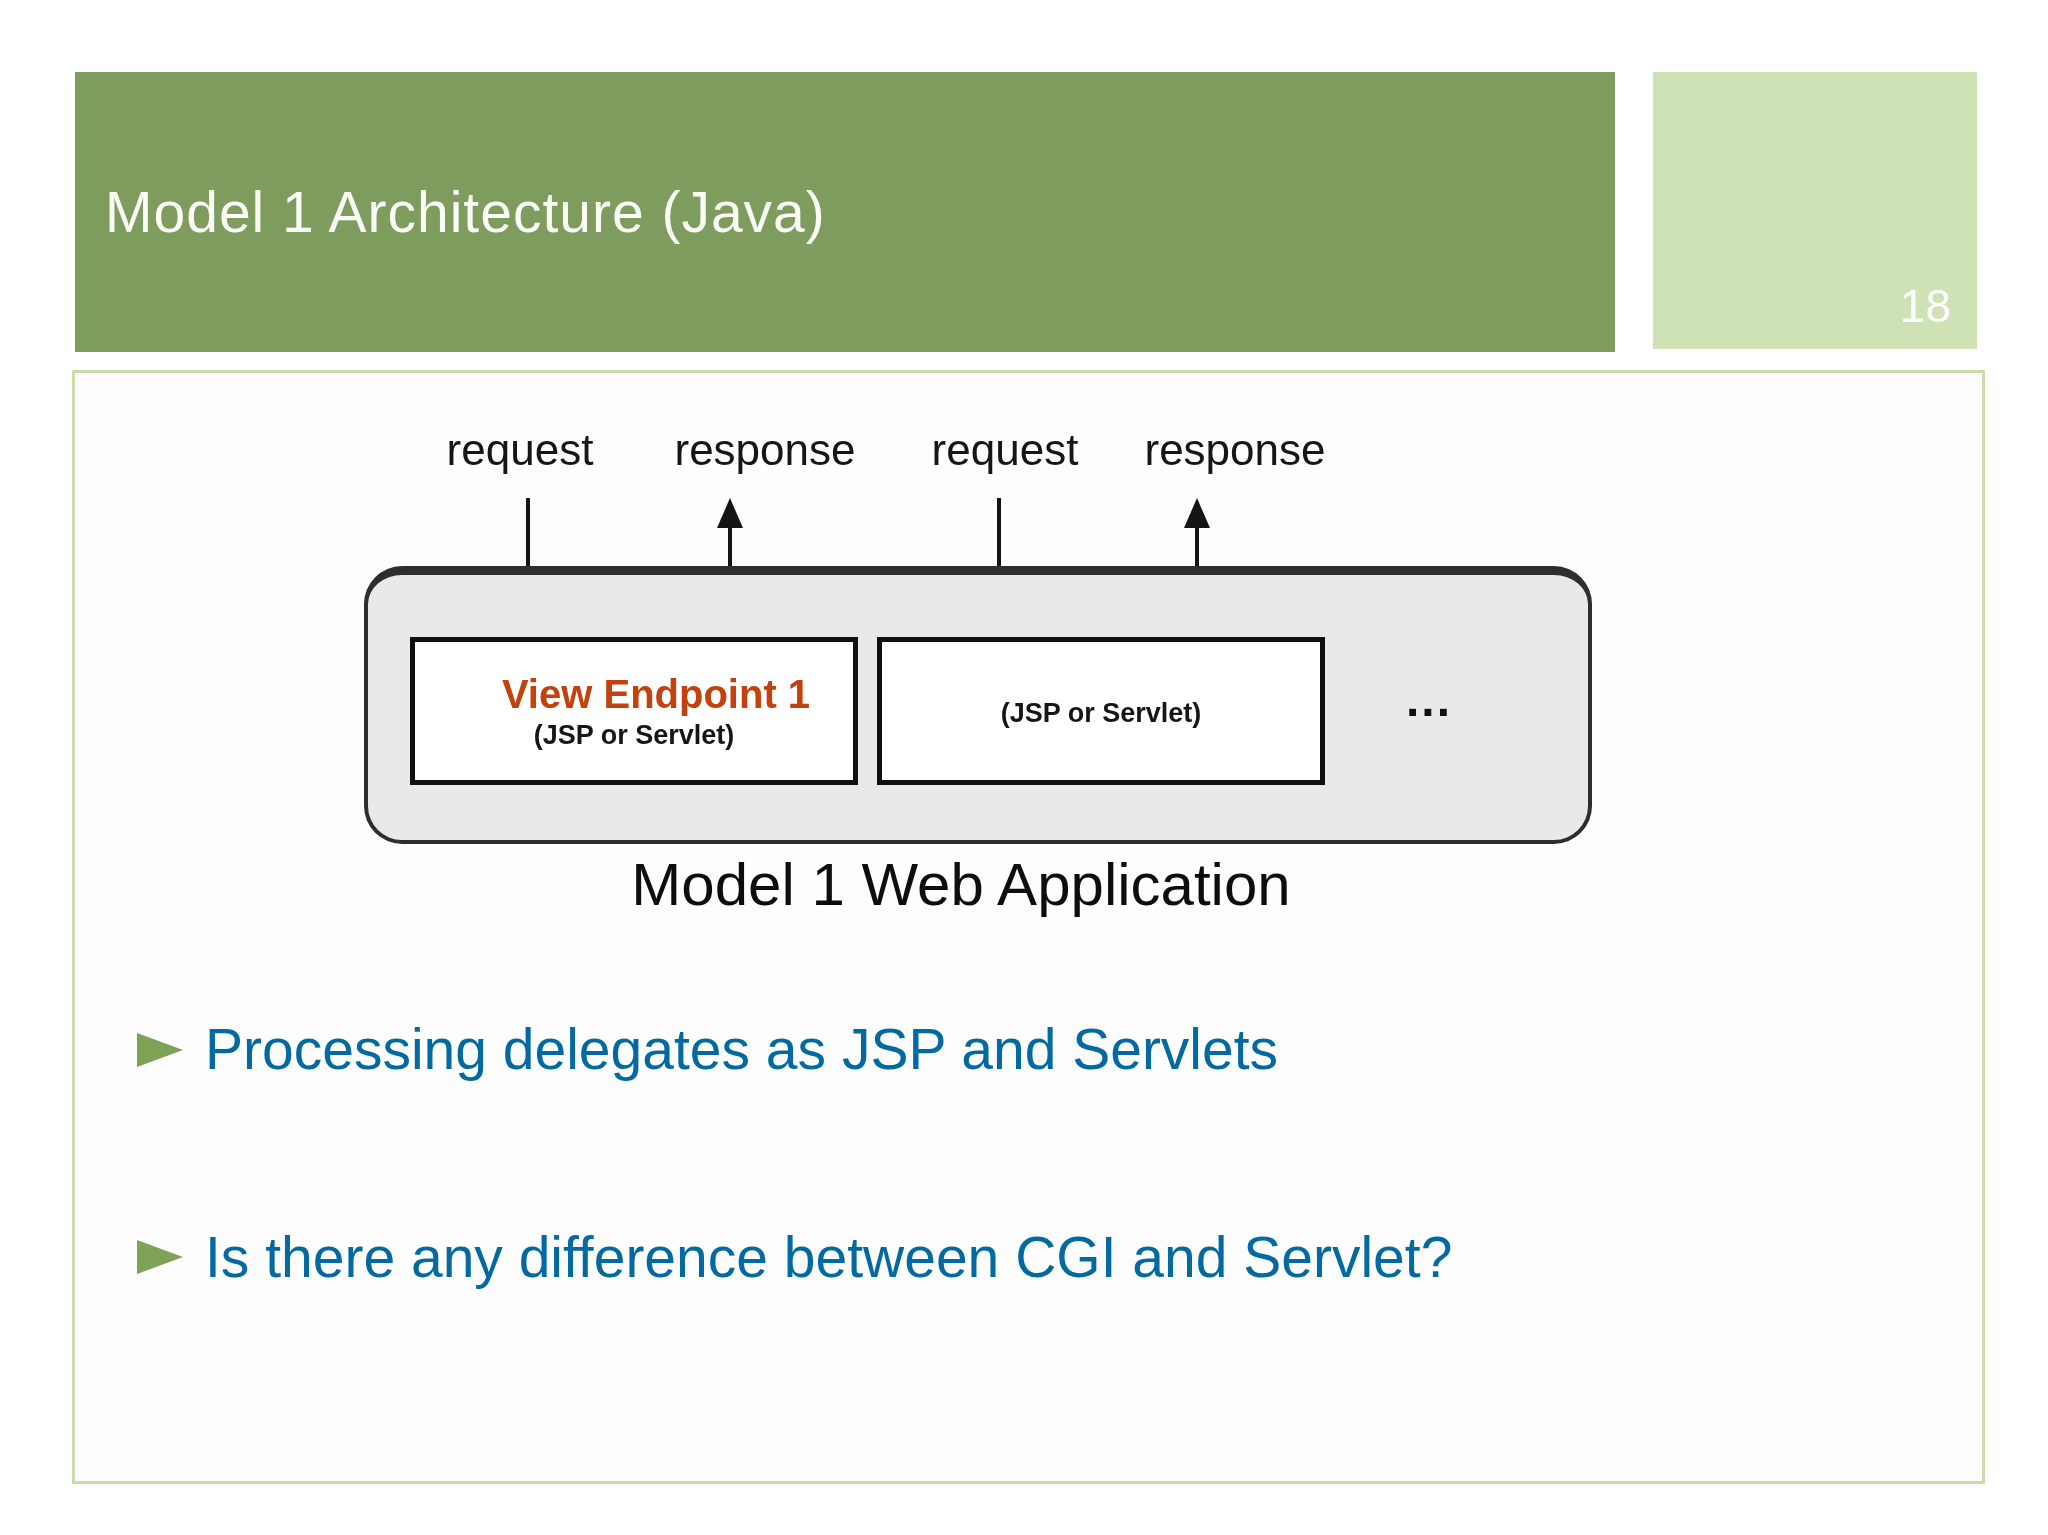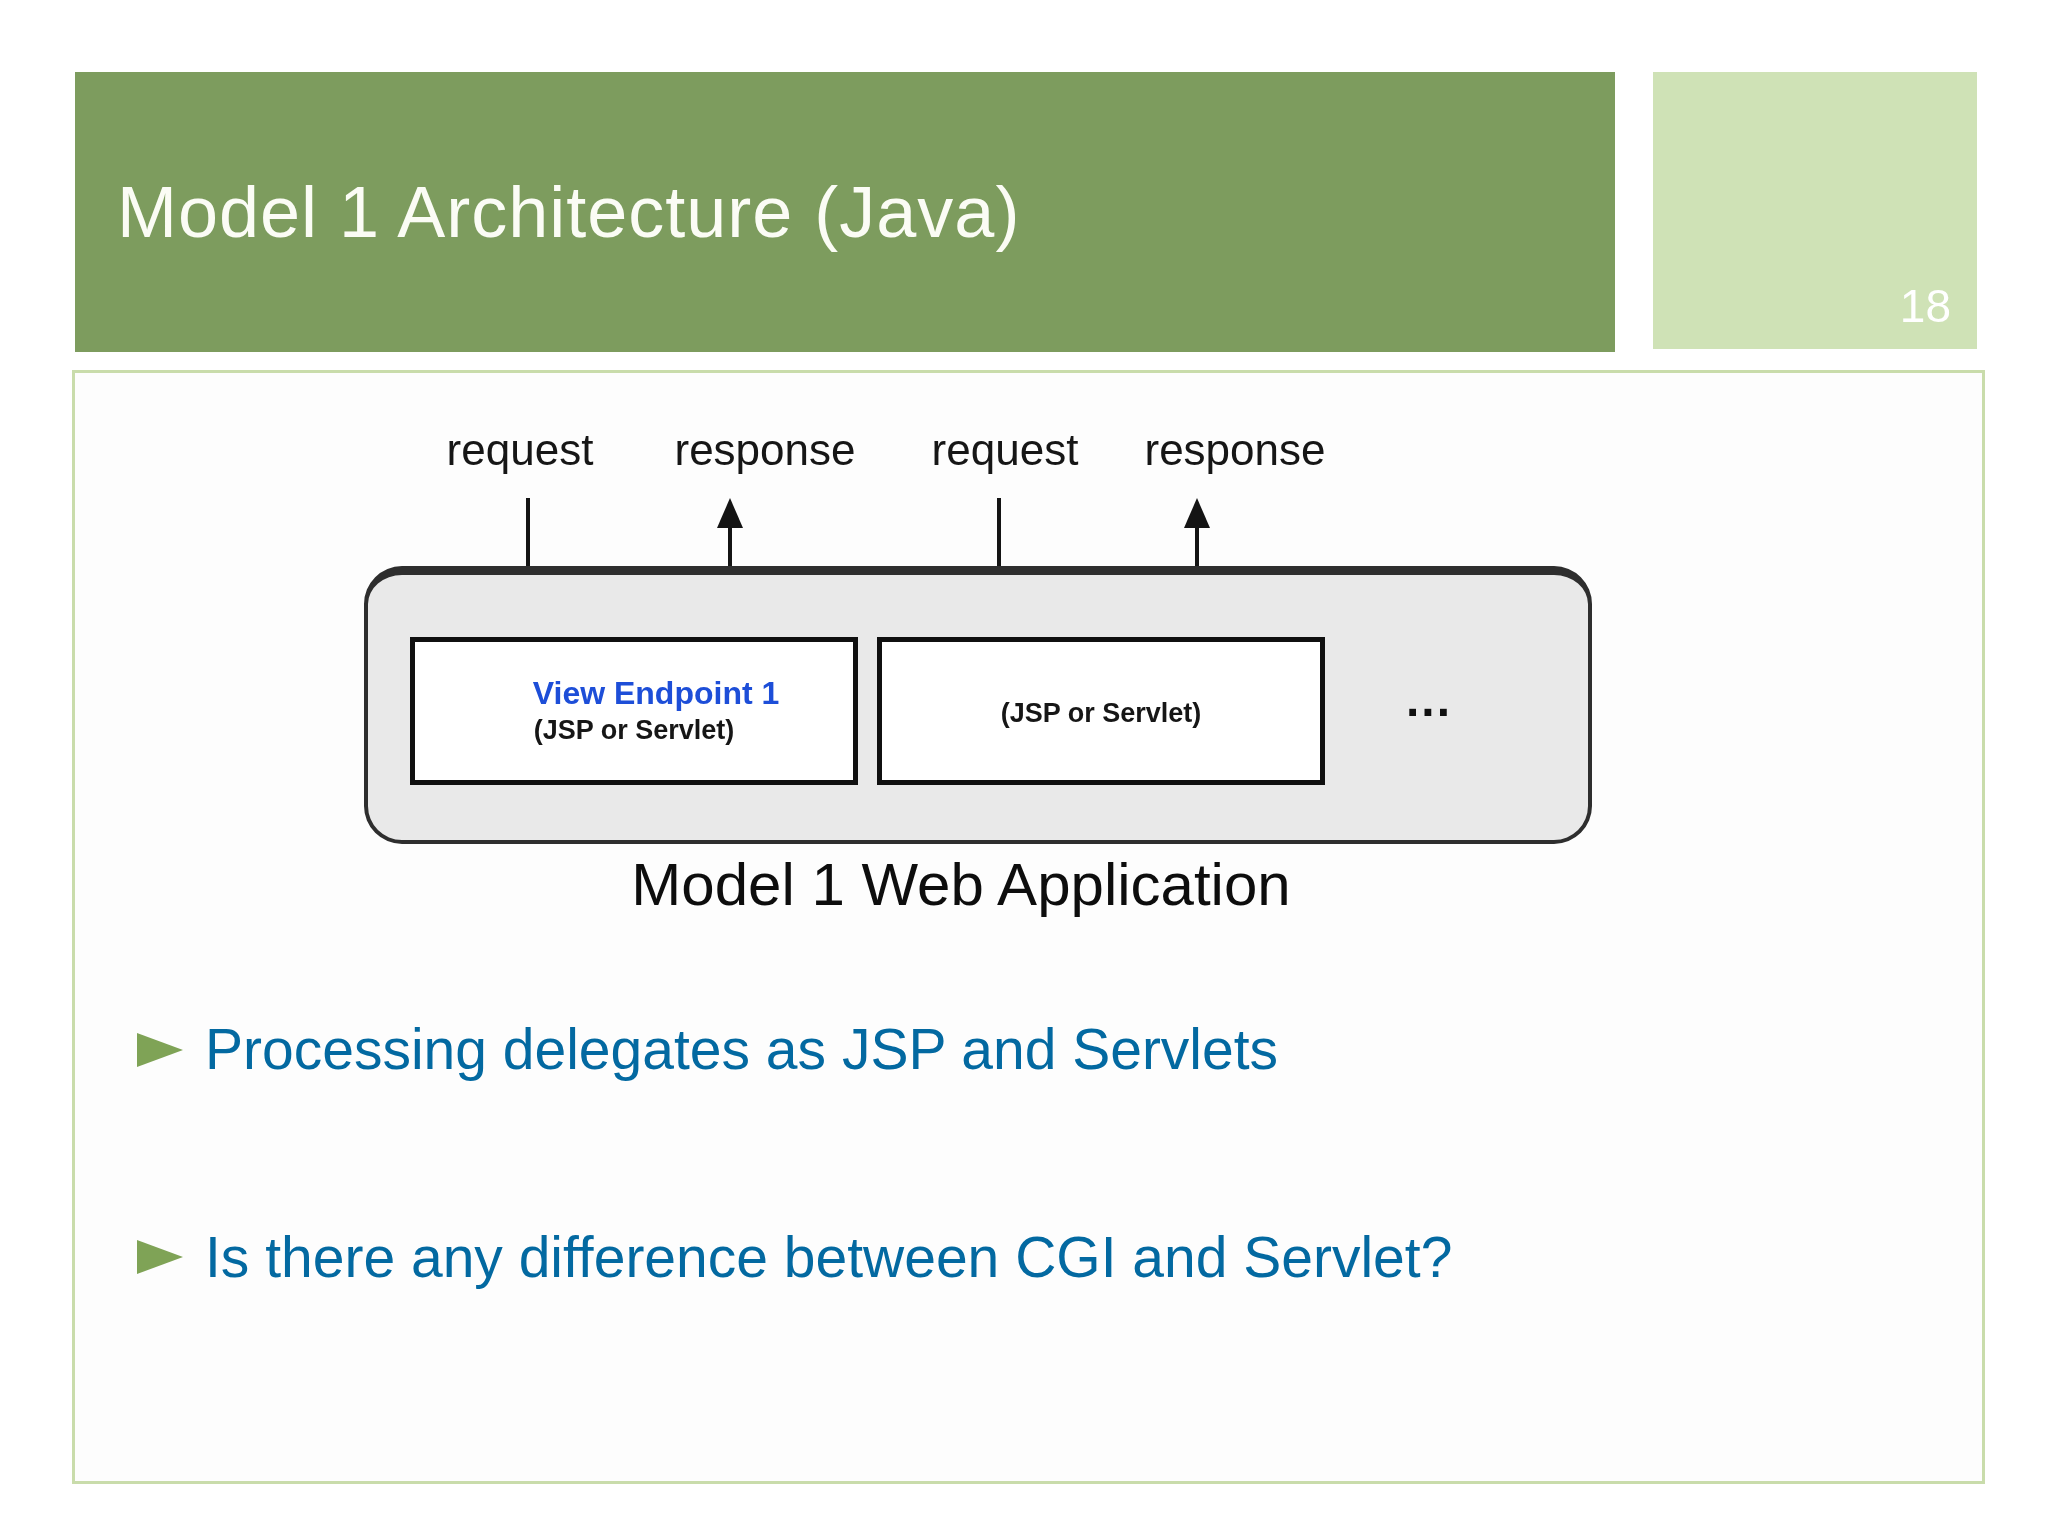--- a/index.html
+++ b/index.html
@@ -11,21 +11,21 @@
     overflow:hidden;
   }
   
   .title-bar{
     position:absolute;left:75px;top:72px;width:1540px;height:280px;
     background:#7d9c5e;
     display:flex;align-items:center;
     box-sizing:border-box;padding-left:30px;
   }
   .title-bar h1{
-    margin:12px;font-size:72px;font-weight:400;color:#fbfcf5;
+    margin:0;font-size:57px;font-weight:400;color:#fbfcf5;
     letter-spacing:1px;white-space:nowrap;
   }
   .page-box{
     position:absolute;left:1653px;top:72px;width:324px;height:277px;
     background:#cfe2b6;
   }
   .page-num{
     position:absolute;right:26px;bottom:16px;
     font-size:46px;font-weight:400;color:#ffffff;
   }
@@ -60,21 +60,21 @@
     box-sizing:border-box;background:#e9e9e9;
     border:4px solid #2e2e2e;border-top-width:9px;border-radius:38px;
   }
   .endpoint-box{
     position:absolute;top:637px;height:148px;width:448px;
     box-sizing:border-box;background:#ffffff;border:5px solid #101010;
     display:flex;flex-direction:column;align-items:center;justify-content:center;
     text-align:center;
   }
   .ep1{left:410px;} .ep2{left:877px;}
-  .endpoint-title{font-size:32px;font-weight:700;color:#1d4ed8;line-height:1.1;margin-left:44px;}
+  .endpoint-title{font-size:40px;font-weight:700;color:#c2410c;line-height:1.1;margin-left:44px;}
   .endpoint-subtitle{font-size:27px;font-weight:600;color:#161616;margin-top:4px;}
   .ellipsis{
     position:absolute;left:1389px;top:672px;width:80px;text-align:center;
     font-size:48px;font-weight:700;color:#101010;letter-spacing:2px;
   }
   .diagram-caption{
     position:absolute;left:961px;top:850px;transform:translateX(-50%);
     font-size:60px;font-weight:400;color:#0d0d0d;white-space:nowrap;
   }
   

